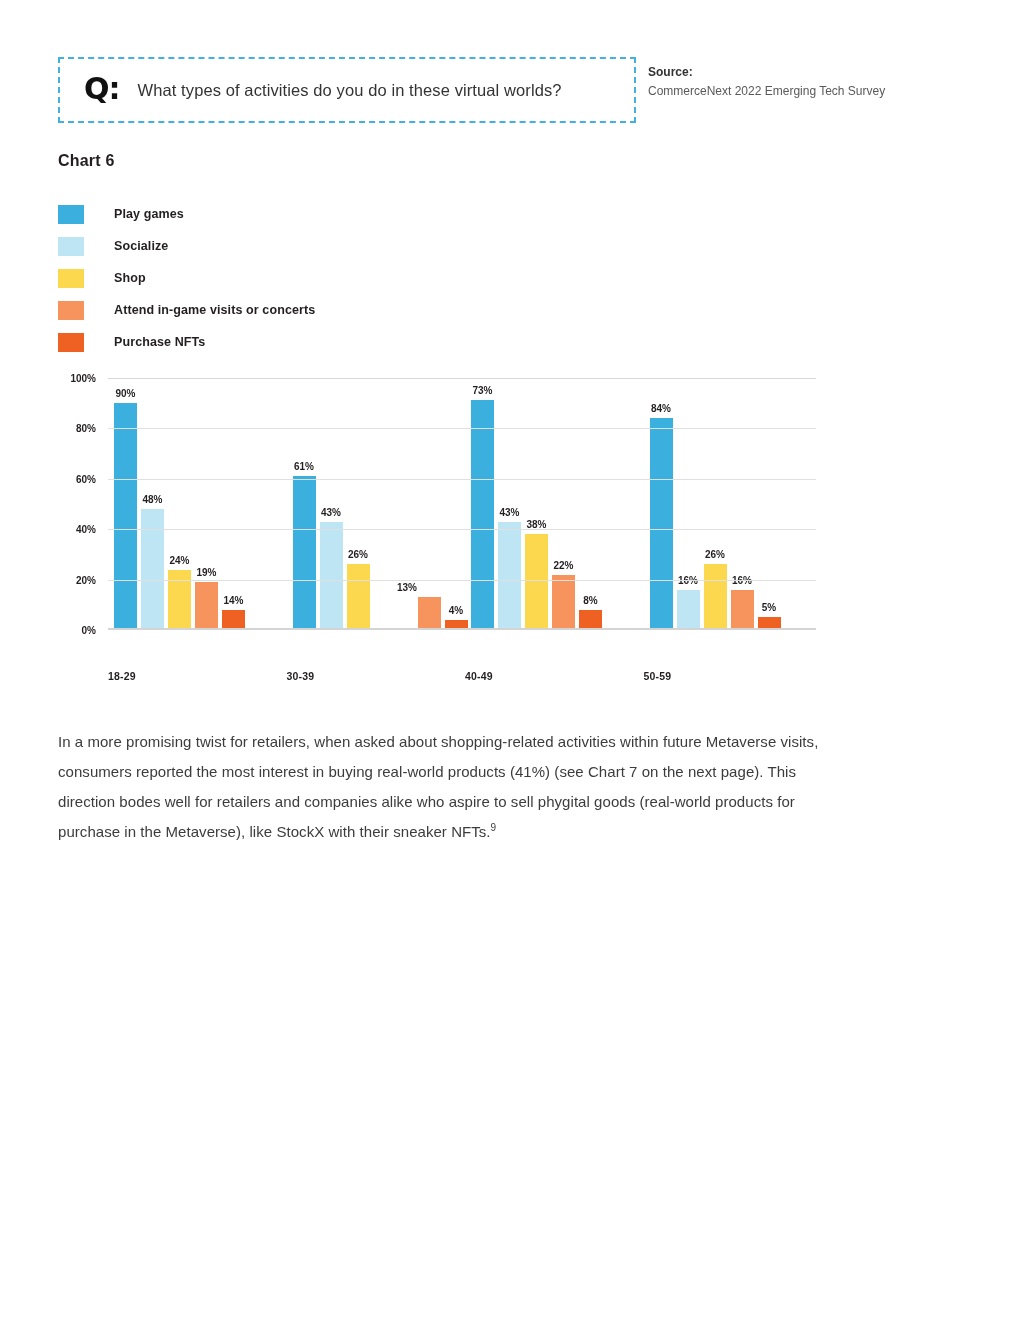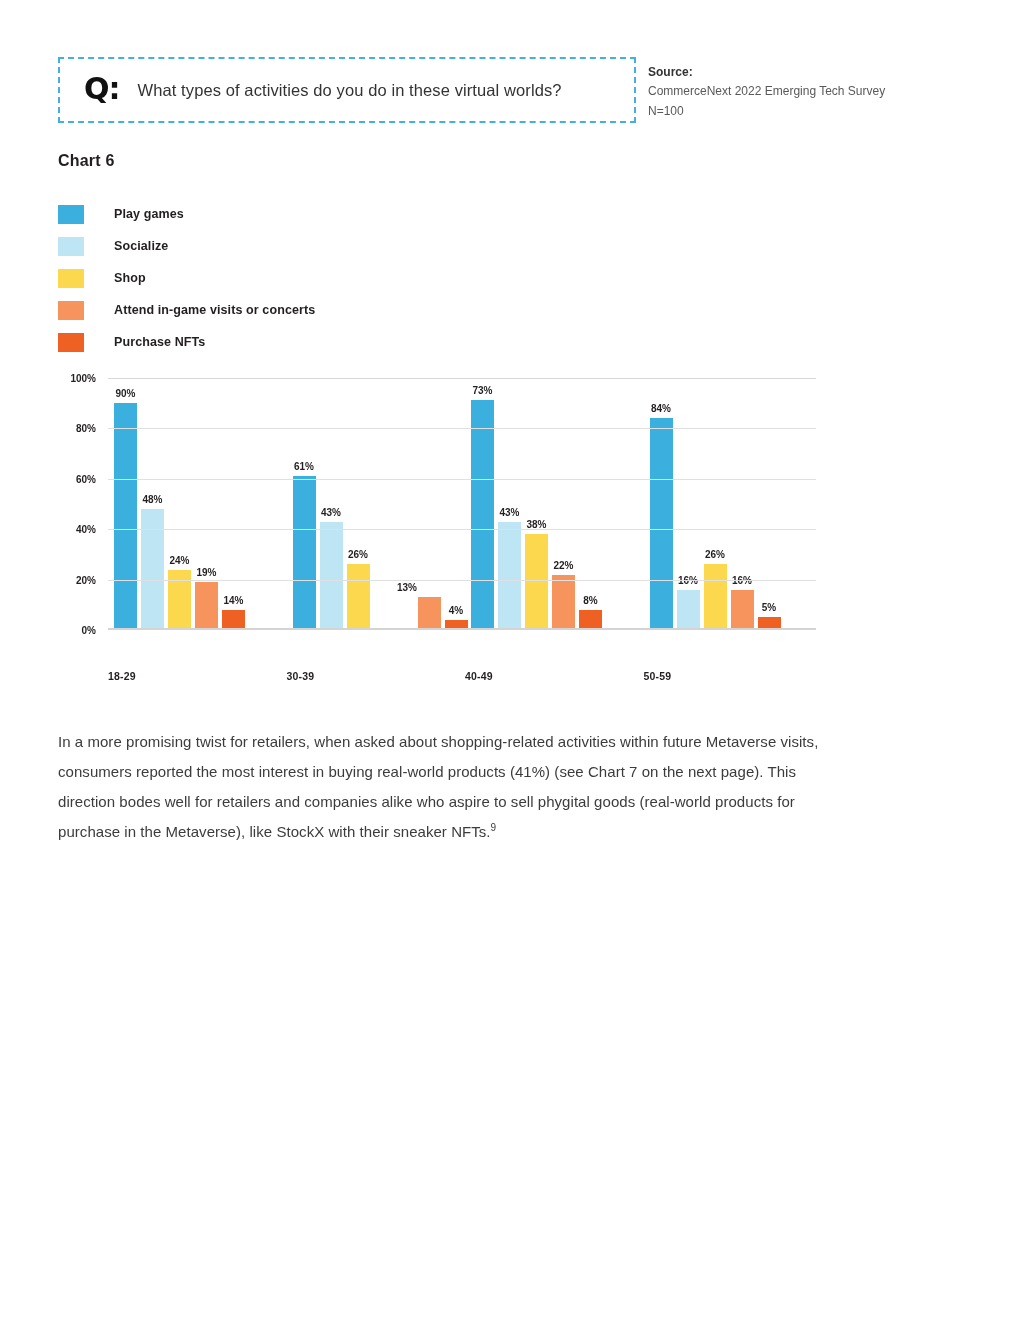--- a/index.html
+++ b/index.html
@@ -226,21 +226,20 @@
 <body>
 
 <div id="question-row">
   <div id="question-box">
     <span id="q-mark">Q:</span>
     <span id="q-text">What types of activities do you do in these virtual worlds?</span>
   </div>
   <div id="source-block">
     <span id="source-label">Source:</span>
     <span id="source-line1">CommerceNext 2022 Emerging Tech Survey</span>
-    <span id="source-line2">N=100</span>
   </div>
 </div>
 
 <div id="chart-title">Chart 6</div>
 
 <div id="legend">
     <div class="legend-item">
       <span class="legend-swatch" style="background: rgb(59, 175, 222);"></span>
       <span class="legend-label">Play games</span>
     </div>

